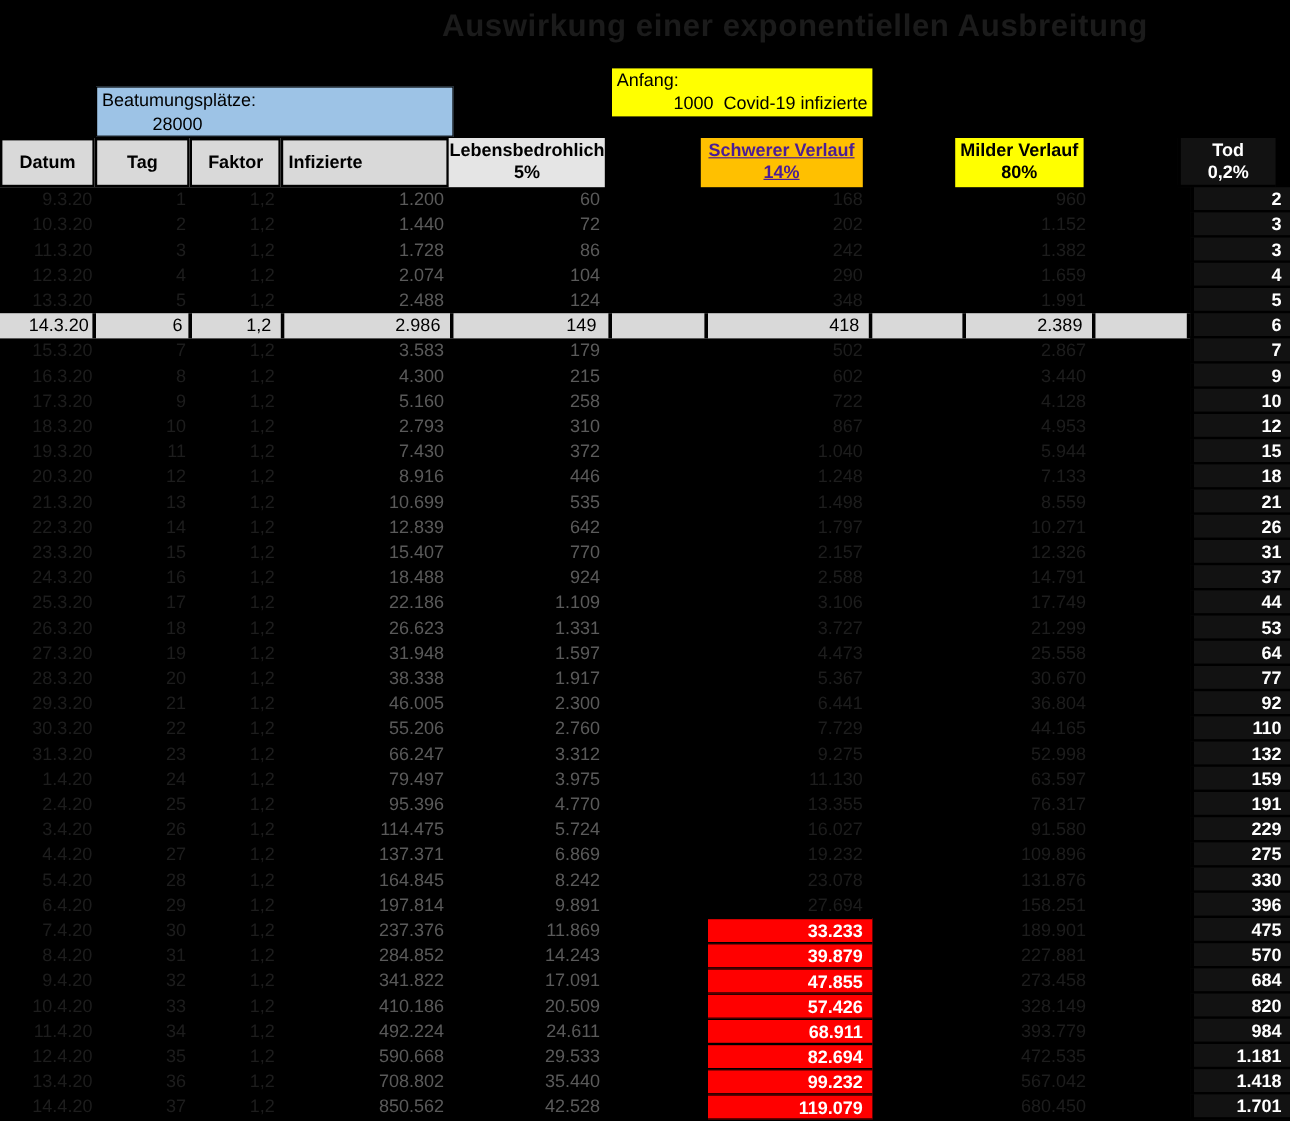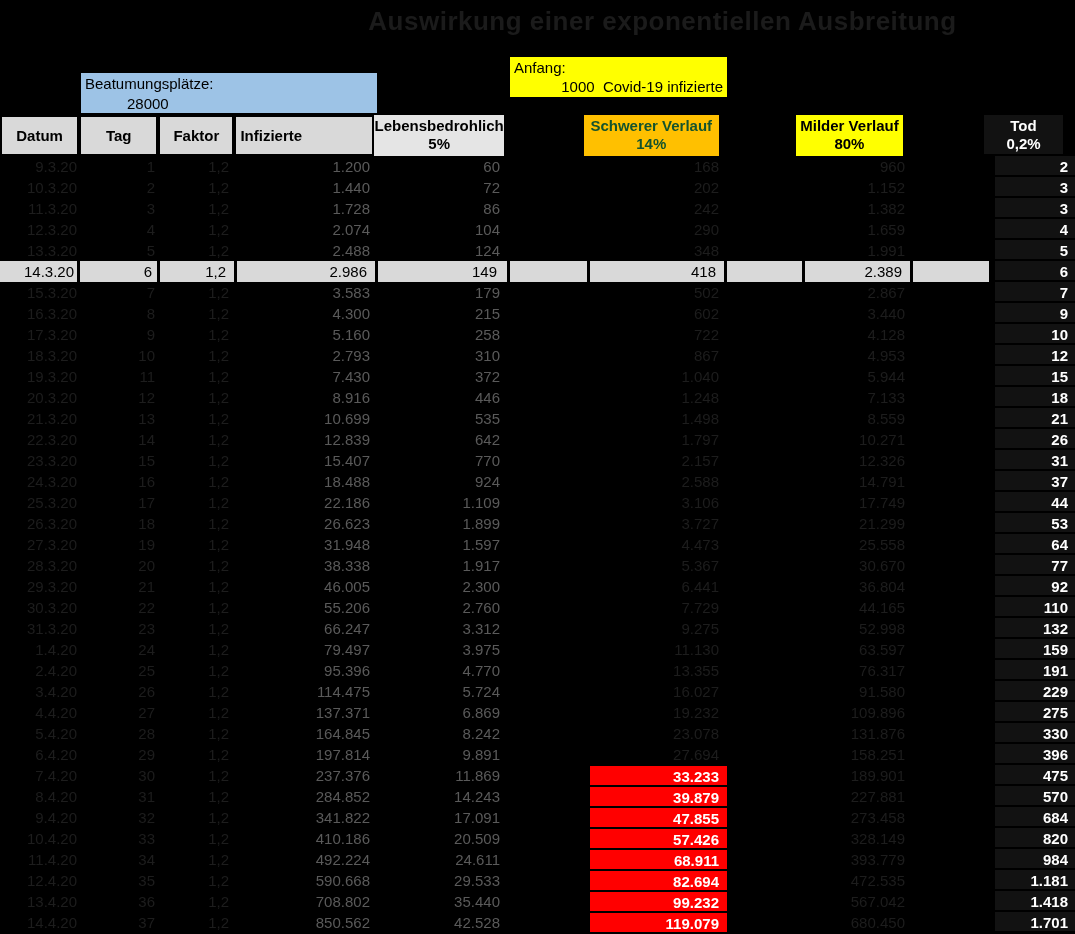--- a/index.html
+++ b/index.html
@@ -28,21 +28,21 @@
   .col-g3{width:79px;} .col-tod{width:83px;}
   .hrow > div, .row > div{box-sizing:border-box; overflow:hidden;}
   
   .hrow{position:absolute; top:115px; height:41px; width:1063px;}
   .hrow > div{height:41px; font-weight:bold; font-size:15px;}
   .hcell-gray{background:#d9d9d9; border:2px solid #000; color:#000;
     display:flex; align-items:center; justify-content:center;}
   .hcell-gray.left{justify-content:flex-start; padding-left:4px;}
   .hcell-2l{text-align:center; padding-top:2px; line-height:18px;}
   .h-leben{background:#e5e5e5; color:#000;}
-  .h-schwer{background:#ffc000; color:#14532d;}
+  .h-schwer{background:#ffc000; color:#4c1d95;text-decoration:underline;}
   .h-milder{background:#ffff00; color:#000;}
   .h-tod{background:#121212; color:#fff; border-left:3px solid #000; border-bottom:2px solid #000;}
   .h-gap{background:transparent;}
   
   #grid-rows{position:absolute; top:156px; left:0; width:1075px;}
   .row{height:21px;}
   .row > div{height:21px; line-height:21px; font-size:15px; text-align:right;}
   .faint{color:#1d1d1d;}
   .cell-datum{font-size:13px; padding-right:3px;}
   .cell-tag{font-size:13px; padding-right:5px;}
@@ -323,21 +323,21 @@
         <div class="col-g2"></div>
         <div class="col-milder faint cell-milder">17.749</div>
         <div class="col-g3"></div>
         <div class="col-tod cell-tod">44</div>
       </div>
       <div class="row">
         <div class="col-datum faint cell-datum">26.3.20</div>
         <div class="col-tag faint cell-tag">18</div>
         <div class="col-faktor faint cell-faktor">1,2</div>
         <div class="col-inf val cell-inf">26.623</div>
-        <div class="col-leben val cell-leben">1.899</div>
+        <div class="col-leben val cell-leben">1.331</div>
         <div class="col-g1"></div>
         <div class="col-schwer cell-schwer faint">3.727</div>
         <div class="col-g2"></div>
         <div class="col-milder faint cell-milder">21.299</div>
         <div class="col-g3"></div>
         <div class="col-tod cell-tod">53</div>
       </div>
       <div class="row">
         <div class="col-datum faint cell-datum">27.3.20</div>
         <div class="col-tag faint cell-tag">19</div>

